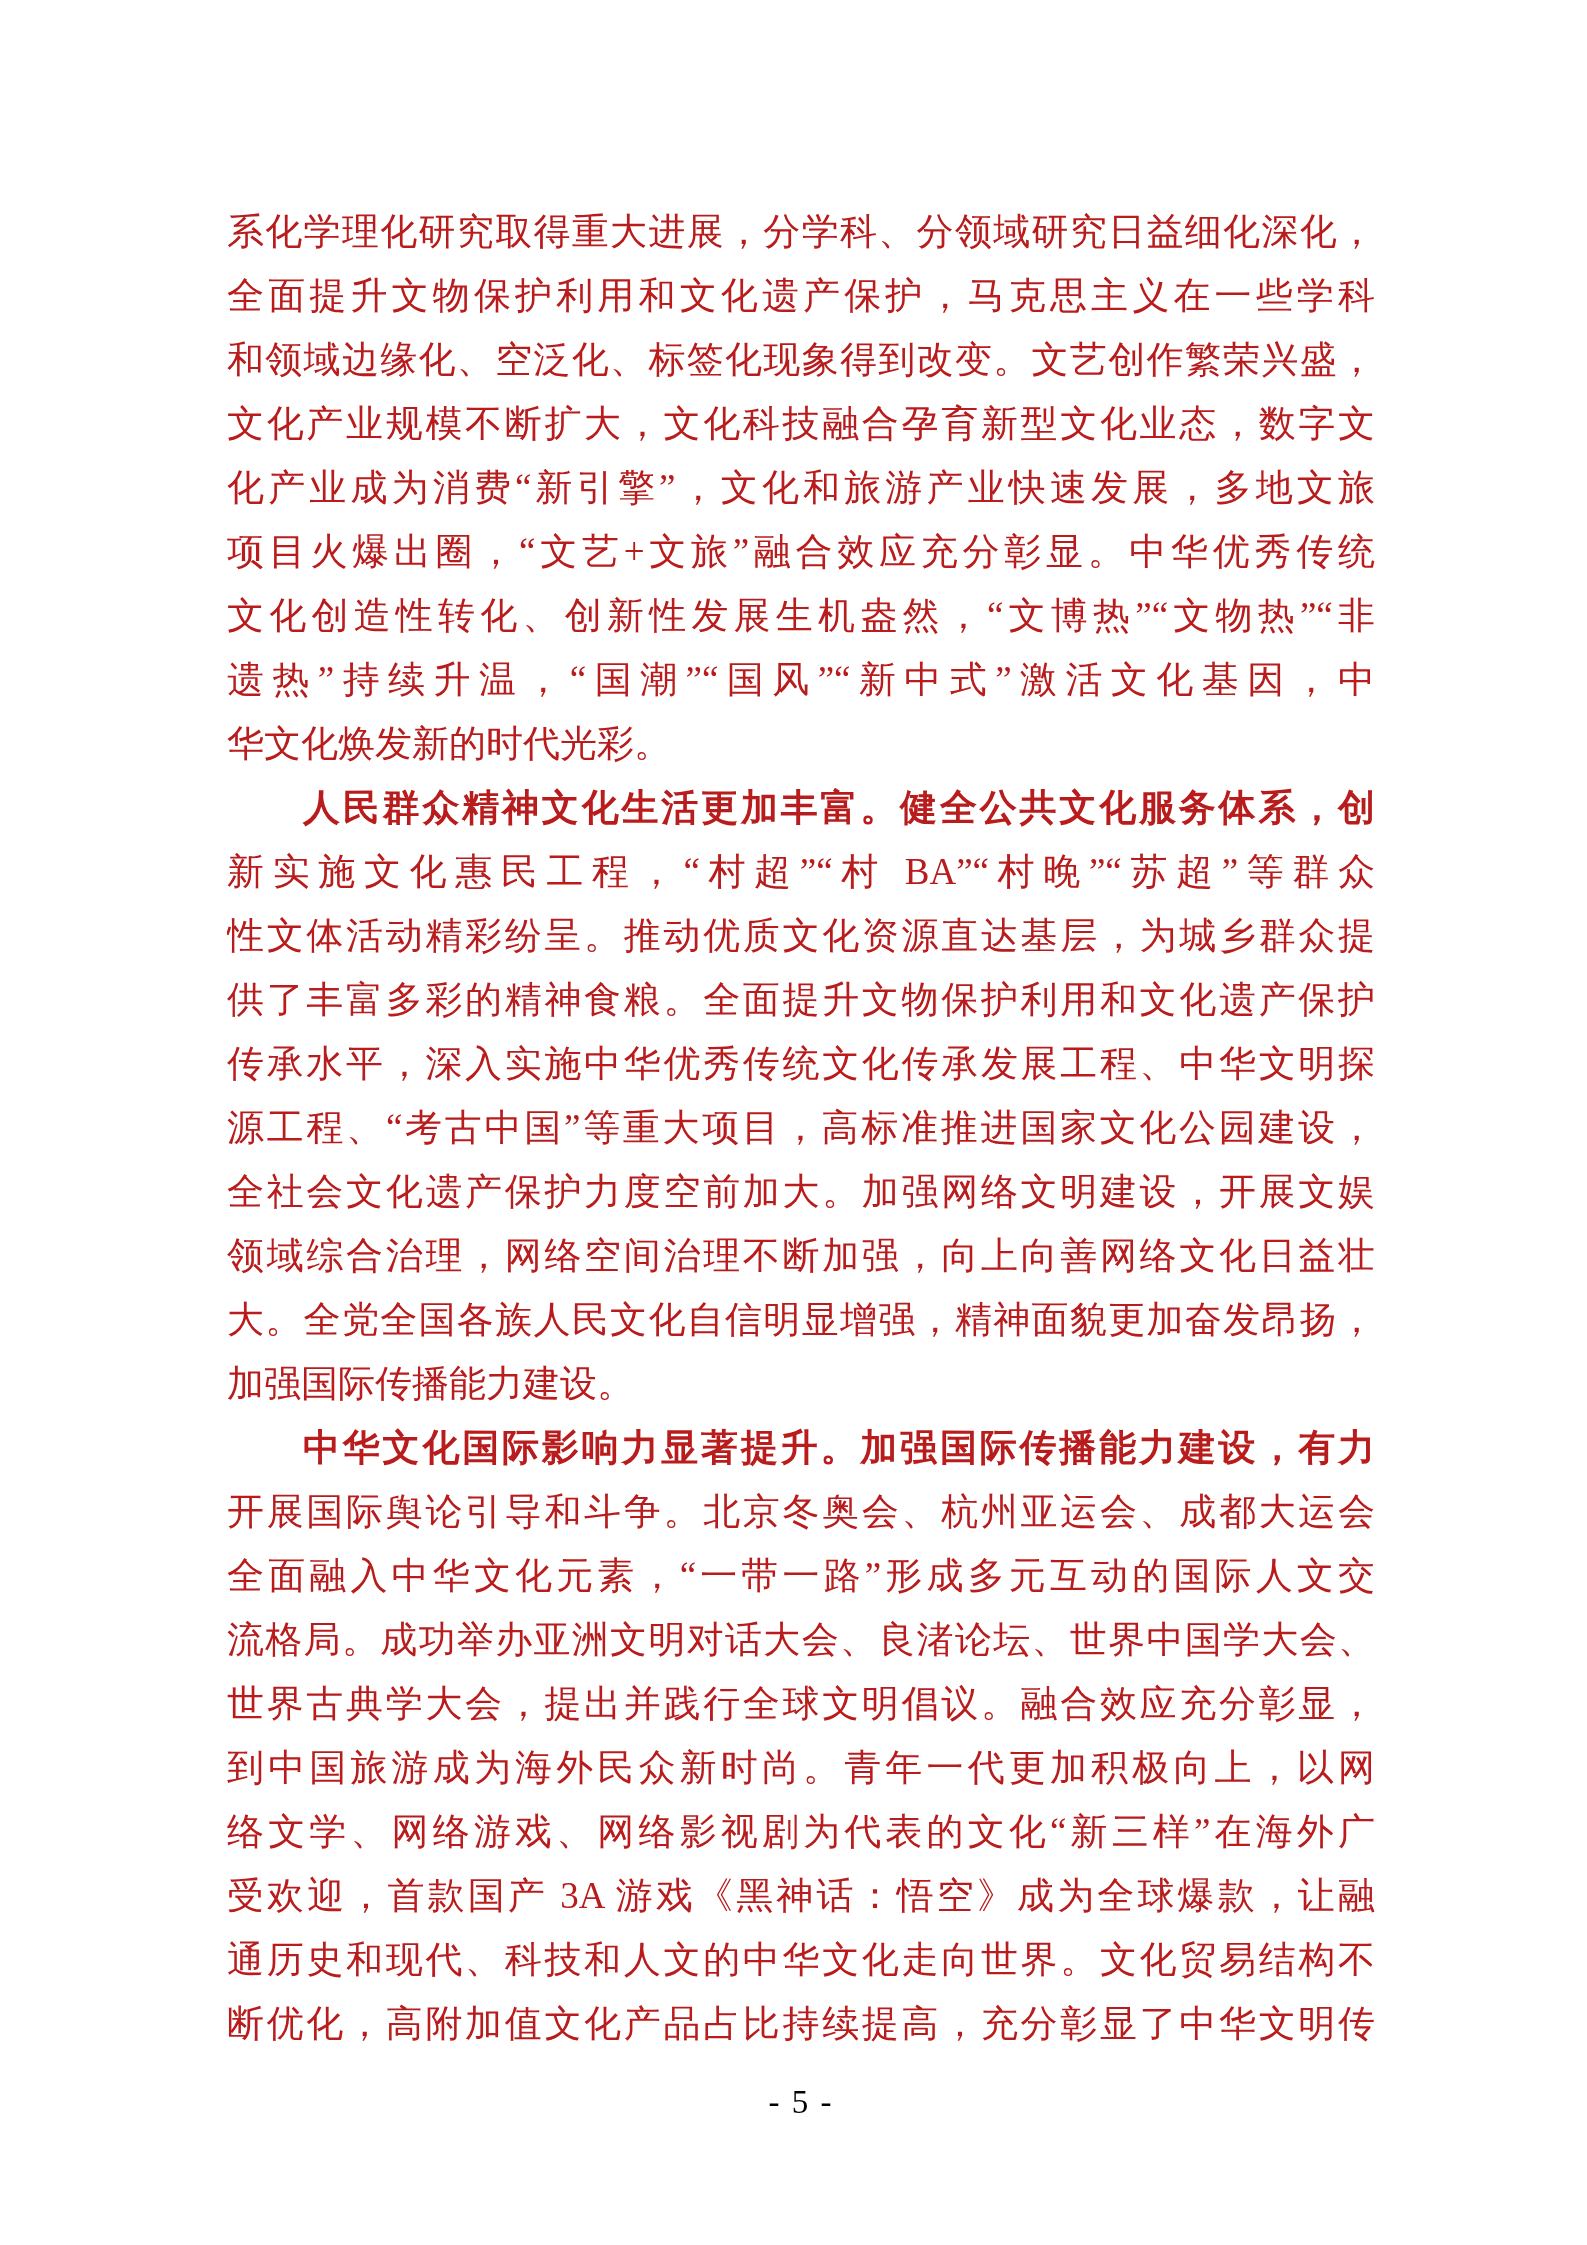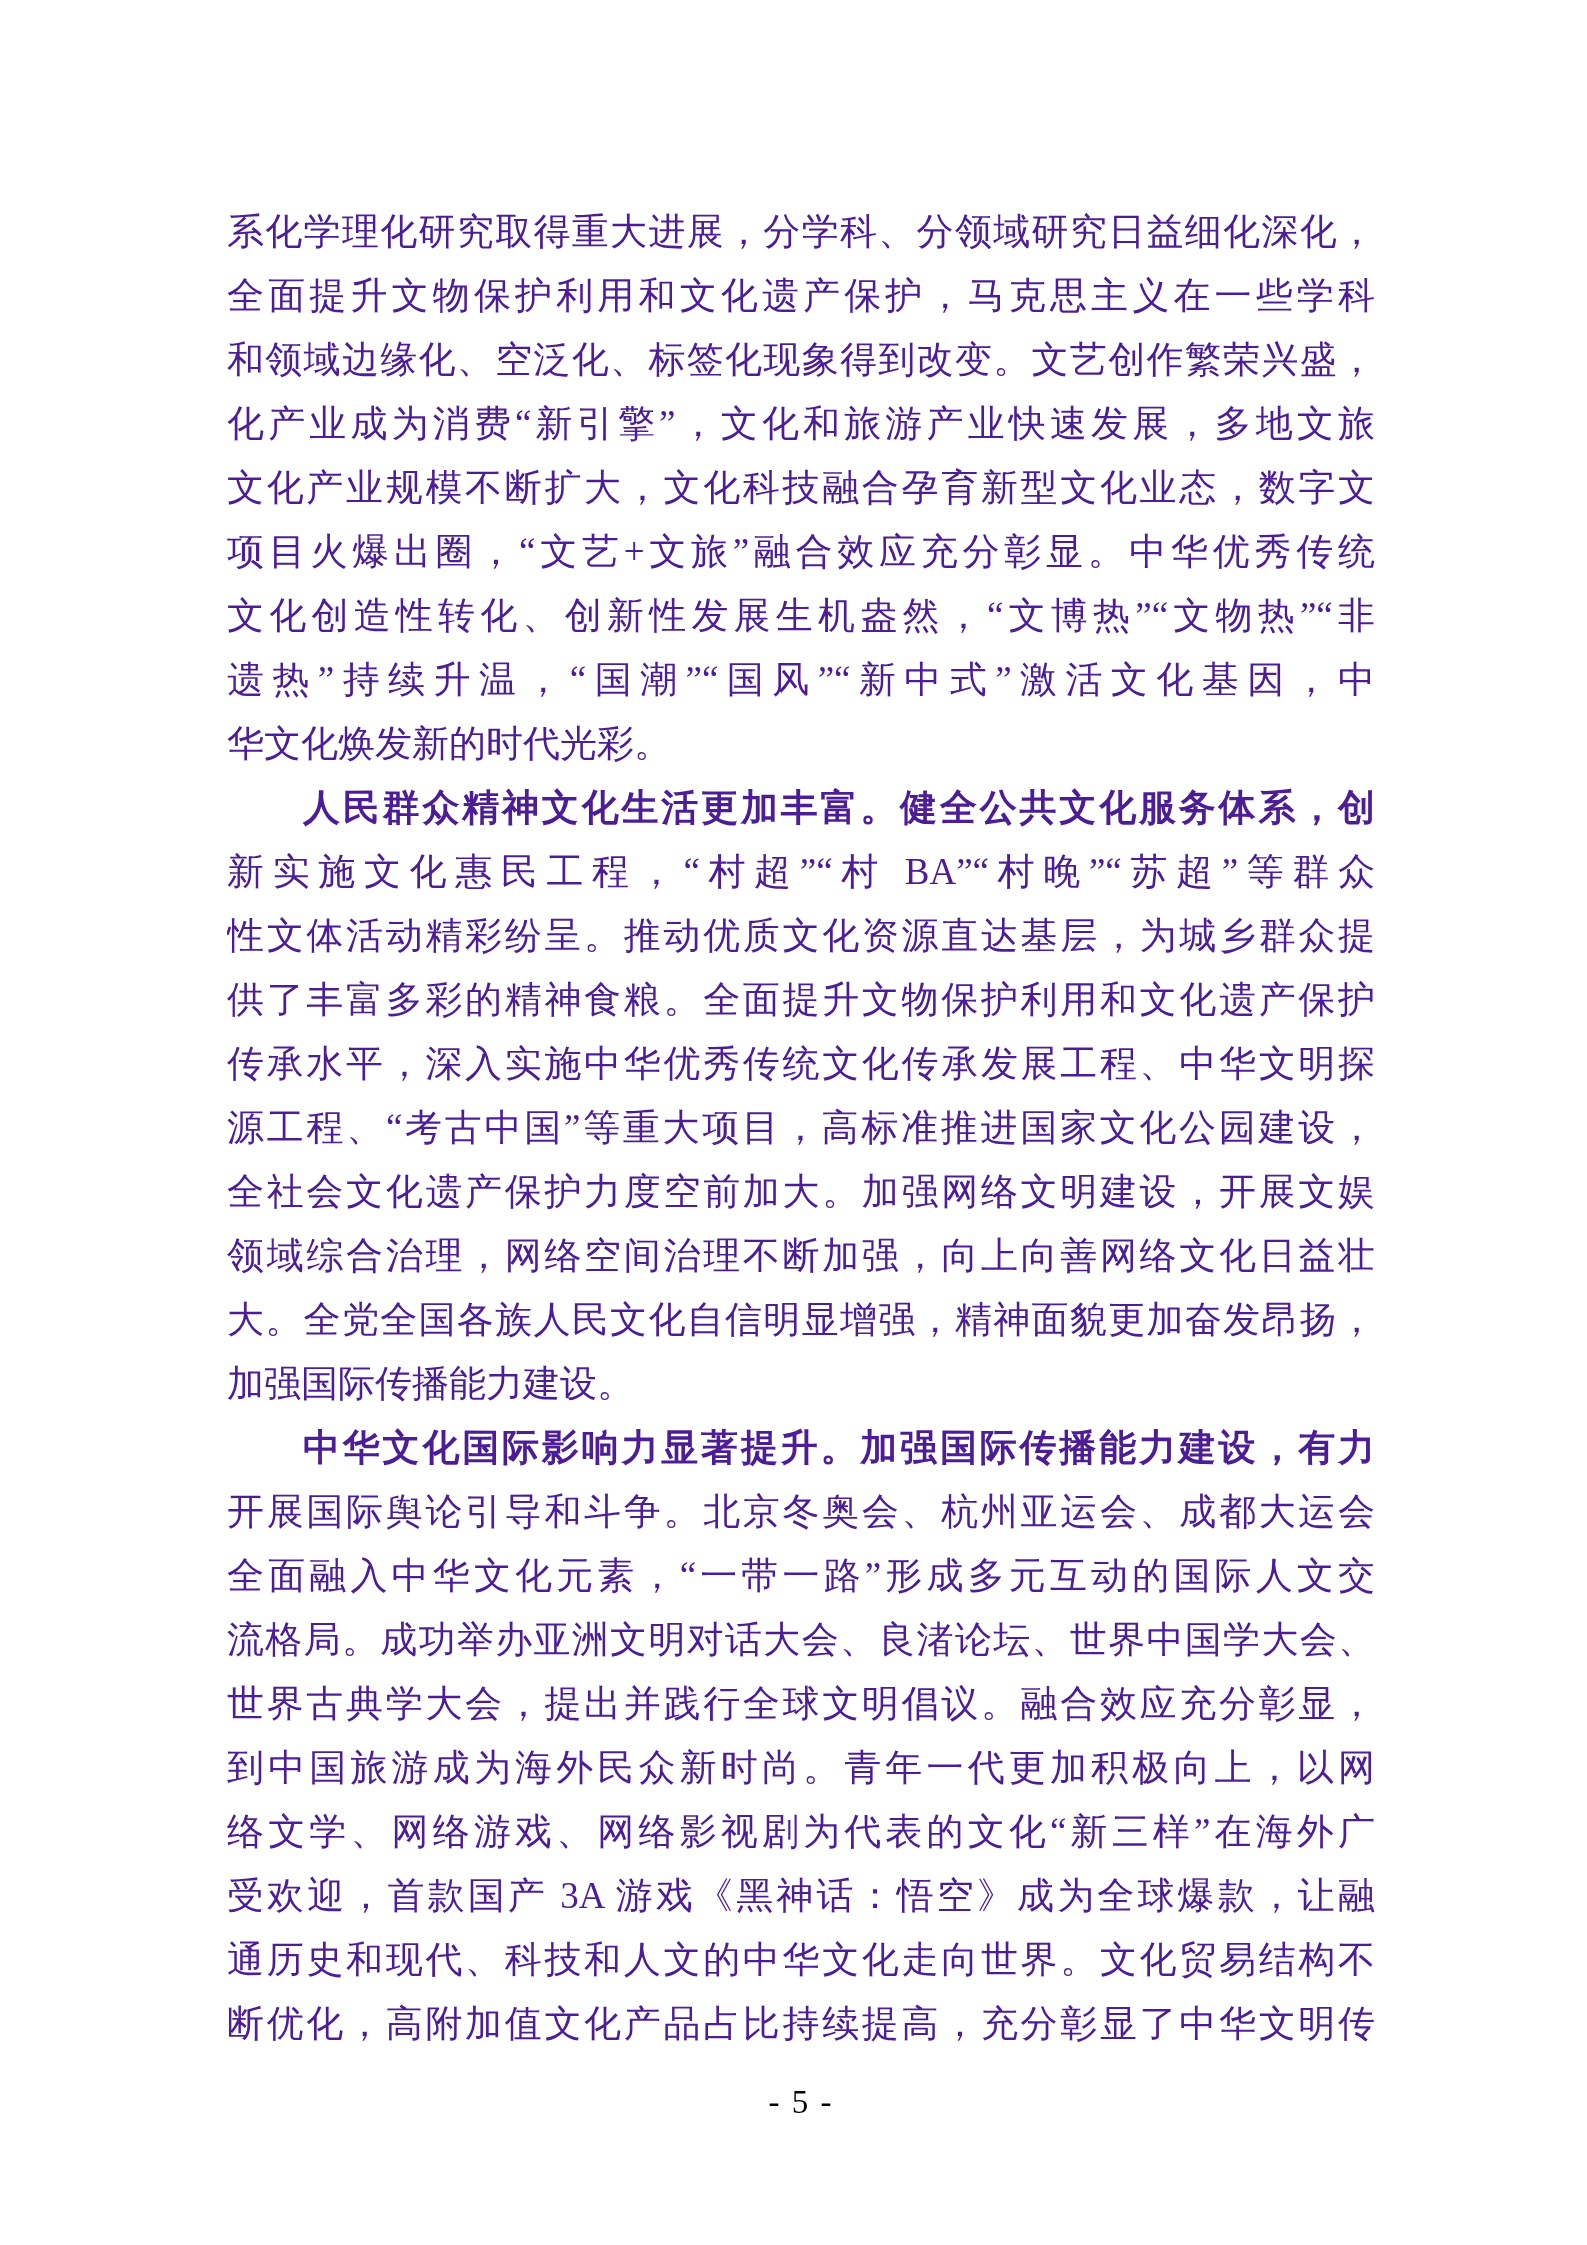--- a/index.html
+++ b/index.html
@@ -29,21 +29,21 @@
     width: 1148px;
   }
   .paragraph {
     margin: 0;
     padding: 0;
   }
   .line {
     height: 64px;
     line-height: 64px;
     font-size: 37px;
-    color: #4c1d95;
+    color: #b91c1c;
     text-align: justify;
     text-align-last: justify;
     text-justify: inter-ideograph;
     overflow: hidden;
   }
   .line.indent {
     text-indent: 76px;
     font-weight: bold;
   }
   .line.para-end {
@@ -64,22 +64,22 @@
 </style>
 </head>
 <body>
 
 <div class="page">
   <div class="text-block" id="body-container">
       <div class="paragraph">
         <div class="line">系化学理化研究取得重大进展，分学科、分领域研究日益细化深化，</div>
         <div class="line">全面提升文物保护利用和文化遗产保护，马克思主义在一些学科</div>
         <div class="line">和领域边缘化、空泛化、标签化现象得到改变。文艺创作繁荣兴盛，</div>
+        <div class="line">文化产业规模不断扩大，文化科技融合孕育新型文化业态，数字文</div>
         <div class="line">化产业成为消费“新引擎”，文化和旅游产业快速发展，多地文旅</div>
-        <div class="line">文化产业规模不断扩大，文化科技融合孕育新型文化业态，数字文</div>
         <div class="line">项目火爆出圈，“文艺+文旅”融合效应充分彰显。中华优秀传统</div>
         <div class="line">文化创造性转化、创新性发展生机盎然，“文博热”“文物热”“非</div>
         <div class="line">遗热”持续升温，“国潮”“国风”“新中式”激活文化基因，中</div>
         <div class="line para-end">华文化焕发新的时代光彩。</div>
       </div>
       <div class="paragraph">
         <div class="line indent">人民群众精神文化生活更加丰富。健全公共文化服务体系，创</div>
         <div class="line">新实施文化惠民工程，“村超”“村 BA”“村晚”“苏超”等群众</div>
         <div class="line">性文体活动精彩纷呈。推动优质文化资源直达基层，为城乡群众提</div>
         <div class="line">供了丰富多彩的精神食粮。全面提升文物保护利用和文化遗产保护</div>

